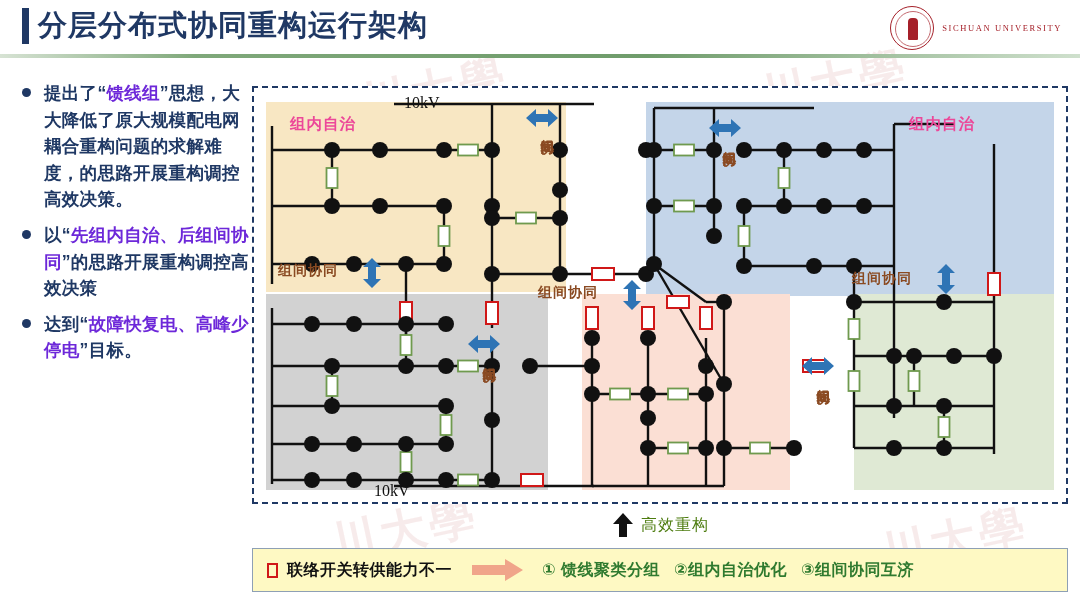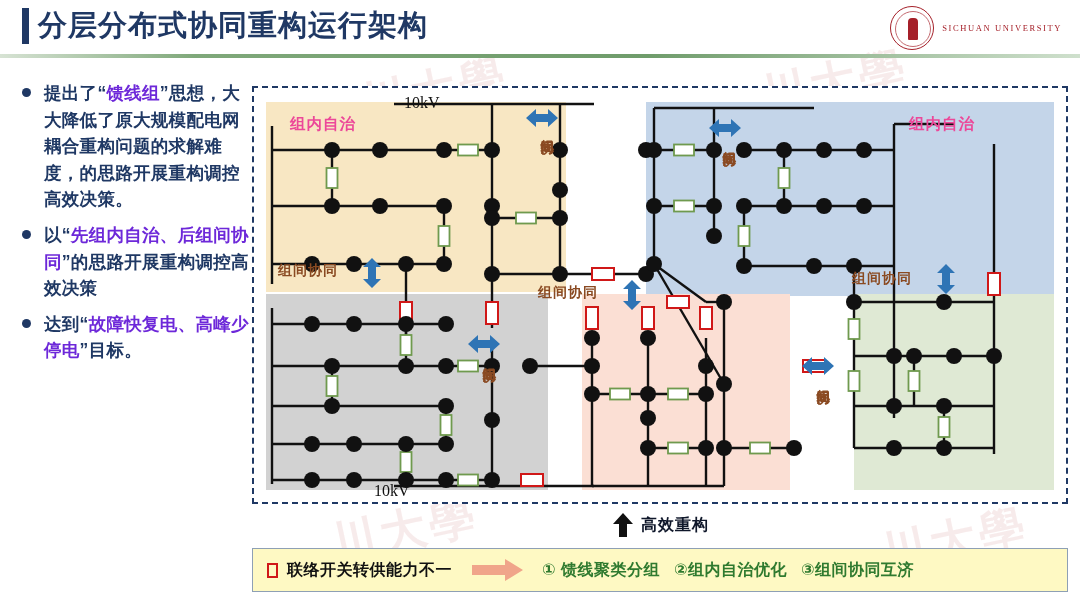--- a/index.html
+++ b/index.html
@@ -66,21 +66,21 @@
   .coord-v { position:absolute; font-size:13.5px; font-weight:bold; color:#8a4a22;
              writing-mode:vertical-rl; text-orientation:upright; letter-spacing:1px;
              line-height:1.02; }
 
   .kv { position:absolute; font-size:16px; color:#111;
         font-family:"Liberation Serif", serif;text-align:center; }
 
   
   #reconf { position:absolute; left:612px; top:512px; display:flex;
             align-items:center; gap:7px; }
-  #reconf-label { font-size:16px; font-weight:bold; color:#0f172a; letter-spacing:1px; }
+  #reconf-label { font-size:16px; font-weight:normal; color:#4d7c0f; letter-spacing:1px; }
 
   #legend { position:absolute; left:252px; top:548px; width:816px; height:44px;
             border:1.4px solid #8ea0b5; background:#fef9c3;
             display:flex; align-items:center; padding:0 14px; }
   #legend-sw { width:11px; height:15px; border:2px solid #d01818; margin-right:9px;
                flex:0 0 auto; }
   #legend-red-text { font-size:16px; font-weight:bold; color:#111; letter-spacing:.5px;
                      white-space:nowrap; }
   #legend-arrow { margin:0 18px 0 20px; flex:0 0 auto; }
   .legend-step { font-size:16px; font-weight:bold; color:#2f7a2f;

